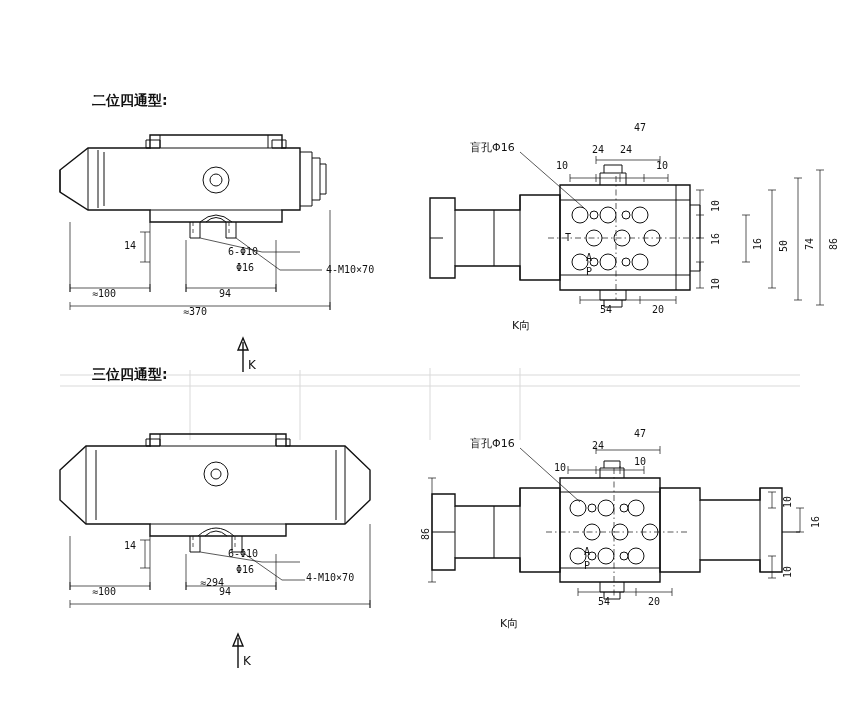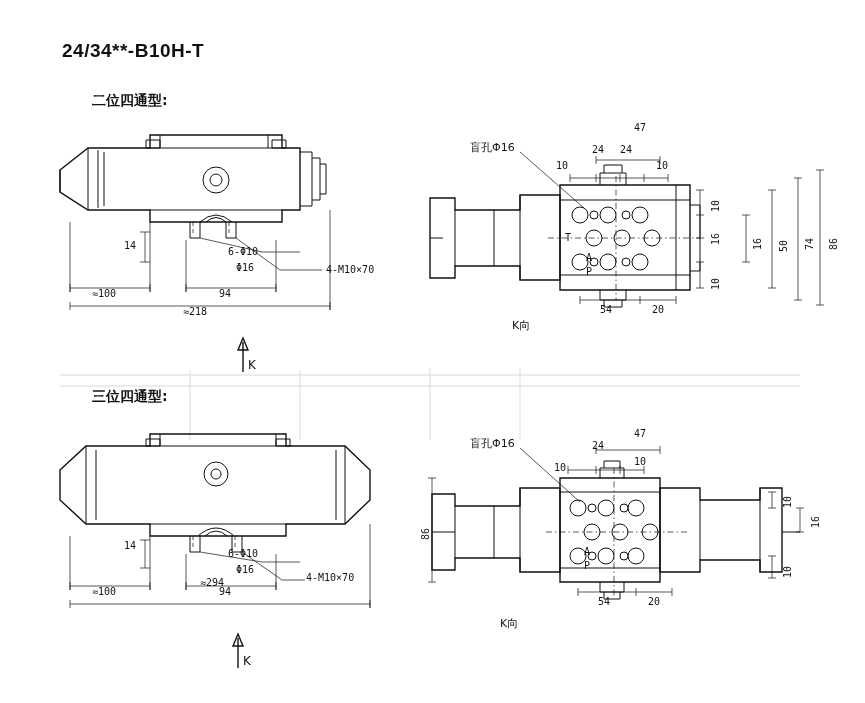--- a/index.html
+++ b/index.html
@@ -39,21 +39,20 @@
   .hid{stroke:#111;stroke-width:.7;fill:none;stroke-dasharray:4 3;}
   .cir{stroke:#111;stroke-width:1;fill:#fff;}
   .faint{stroke:#d9d9d9;stroke-width:1;fill:none;}
   .arrowtxt{font-size:12px;font-family:"DejaVu Sans", sans-serif;}
 </style>
 </head>
 <body>
 
 <div class="page">
 
-  <div class="title">24/34**-B10H-T</div>
 
   <div class="sec-label" style="left:92px;top:92px;">二位四通型:</div>
 
   <svg width="865" height="703">
 
     <path class="faint" d="M60 375 H800"></path>
     <path class="faint" d="M60 386 H800"></path>
     <path class="faint" d="M190 370 V440"></path>
     <path class="faint" d="M300 370 V440"></path>
     <path class="faint" d="M430 368 V440"></path>
@@ -293,21 +292,21 @@
     <path class="thin" d="M636 592 H672"></path>
     <path class="thin" d="M672 588 V596"></path>
   </svg>
 
   <div class="dim" style="left:124px;top:240px;">14</div>
   <div class="dim" style="left:228px;top:246px;">6-Φ10</div>
   <div class="dim" style="left:236px;top:262px;">Φ16</div>
   <div class="dim" style="left:326px;top:264px;">4-M10×70</div>
   <div class="dim" style="left:92px;top:288px;">≈100</div>
   <div class="dim" style="left:219px;top:288px;">94</div>
-  <div class="dim" style="left:183px;top:306px;">≈218</div>
+  <div class="dim" style="left:183px;top:306px;">≈370</div>
   <div class="arrowtxt" style="position:absolute;left:248px;top:358px;">K</div>
 
   <div class="cap" style="left:470px;top:140px;">盲孔Φ16</div>
   <div class="dim" style="left:634px;top:122px;">47</div>
   <div class="dim" style="left:592px;top:144px;">24</div>
   <div class="dim" style="left:620px;top:144px;">24</div>
   <div class="dim" style="left:656px;top:160px;">10</div>
   <div class="dim" style="left:556px;top:160px;">10</div>
   <div class="dim rot" style="left:710px;top:212px;">10</div>
   <div class="dim rot" style="left:710px;top:290px;">10</div>
@@ -316,21 +315,21 @@
   <div class="dim rot" style="left:778px;top:252px;">50</div>
   <div class="dim rot" style="left:804px;top:250px;">74</div>
   <div class="dim rot" style="left:828px;top:250px;">86</div>
   <div class="dim" style="left:600px;top:304px;">54</div>
   <div class="dim" style="left:652px;top:304px;">20</div>
   <div class="dim" style="left:565px;top:232px;">T</div>
   <div class="dim" style="left:586px;top:252px;">A</div>
   <div class="dim" style="left:586px;top:266px;">P</div>
   <div class="cap" style="left:512px;top:318px;">K向</div>
 
-  <div class="sec-label" style="left:92px;top:388px;">三位四通型:</div>
+  <div class="sec-label" style="left:92px;top:366px;">三位四通型:</div>
 
   <div class="dim" style="left:124px;top:540px;">14</div>
   <div class="dim" style="left:228px;top:548px;">6-Φ10</div>
   <div class="dim" style="left:236px;top:564px;">Φ16</div>
   <div class="dim" style="left:306px;top:572px;">4-M10×70</div>
   <div class="dim" style="left:92px;top:586px;">≈100</div>
   <div class="dim" style="left:219px;top:586px;">94</div>
   <div class="dim" style="left:200px;top:577px;">≈294</div>
   <div class="arrowtxt" style="position:absolute;left:243px;top:654px;">K</div>
 

